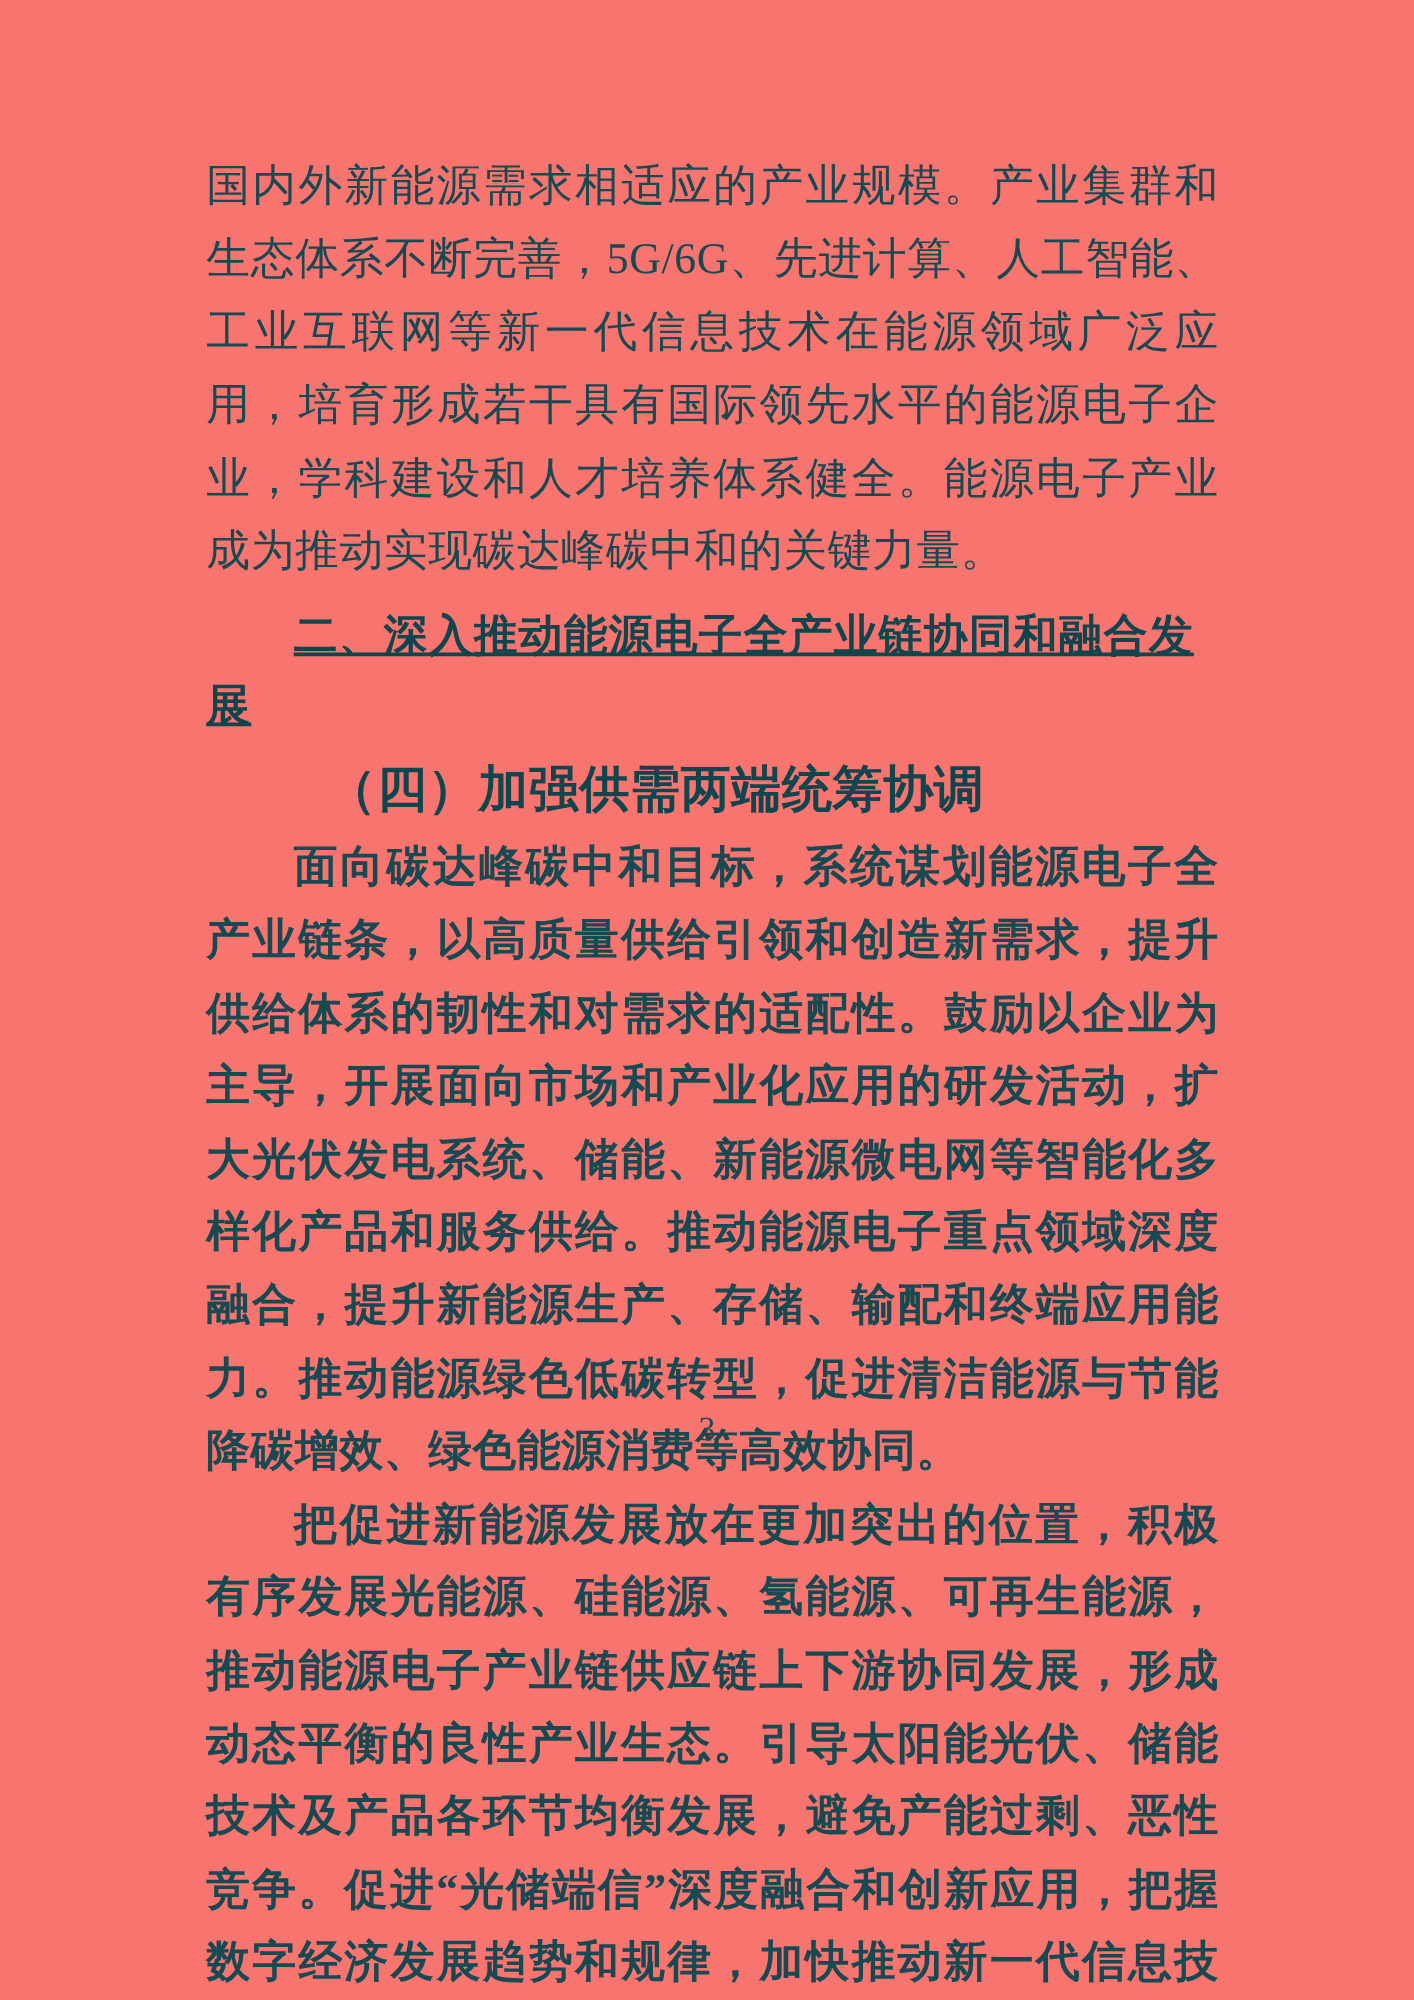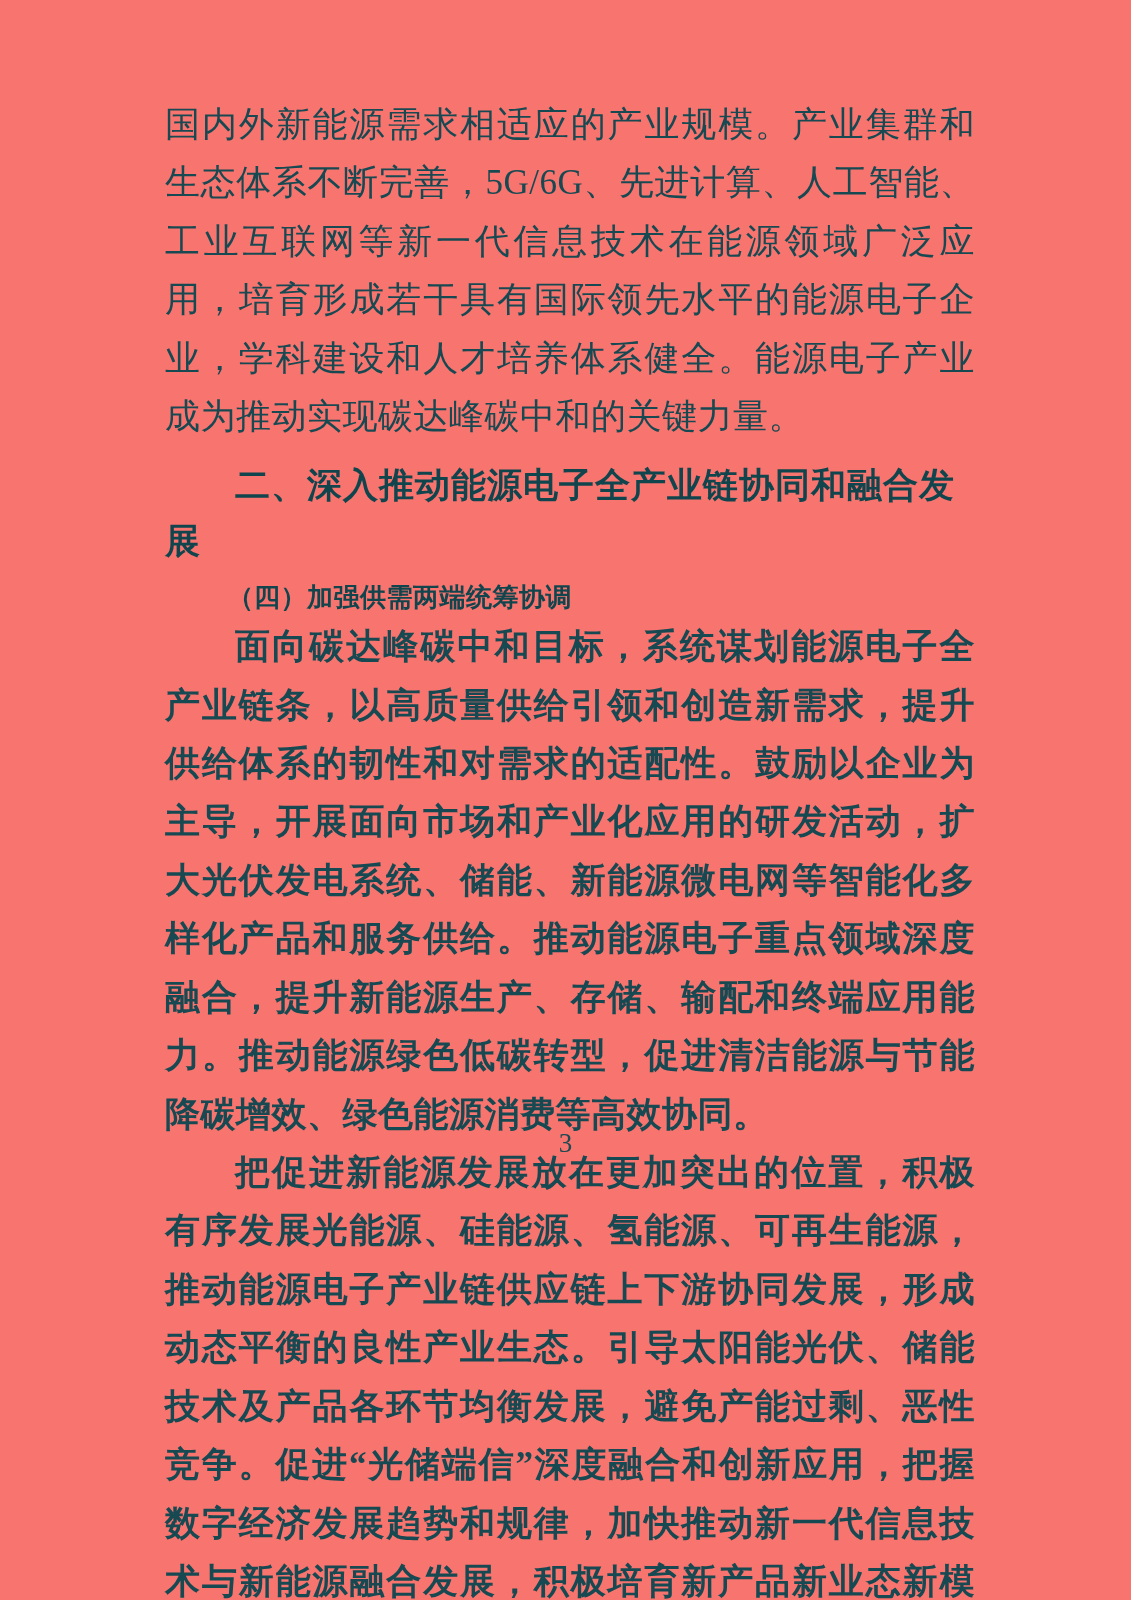--- a/index.html
+++ b/index.html
@@ -11,21 +11,21 @@
     height: 1600px;
     background: #f8746e;
     font-family: "Liberation Serif", serif;
     overflow: hidden;
   }
   .page {
     position: relative;
     width: 1131px;
     height: 1244px;
     box-sizing: border-box;
-    padding: 96px 150px 40px 165px;
+    padding: 120px 150px 40px 165px;
     color: #1c4a52;
   }
   .doc-body {
     width: 810px;
   }
   p.para {
     margin: 0;
     font-size: 35px;
     line-height: 1.67;
     letter-spacing: 0.5px;
@@ -40,24 +40,25 @@
   }
   h2.section-heading {
     margin: 10px 0 0 0;
     font-size: 35px;
     line-height: 1.62;
     font-weight: bold;
     text-indent: 2em;
     color: #11454e;
     letter-spacing: 1px;
     font-family: "DejaVu Sans", sans-serif;
+    text-decoration: underline;
   }
   h3.sub-heading {
     margin: 6px 0 0 0;
-    font-size: 26px;
+    font-size: 40px;
     line-height: 1.62;
     font-weight: bold;
     text-indent: 2.4em;
     color: #11454e;
     letter-spacing: 0.5px;
     font-family: "DejaVu Sans", sans-serif;
   }
   h3.sub-heading.spaced {
     margin-top: 24px;
   }

